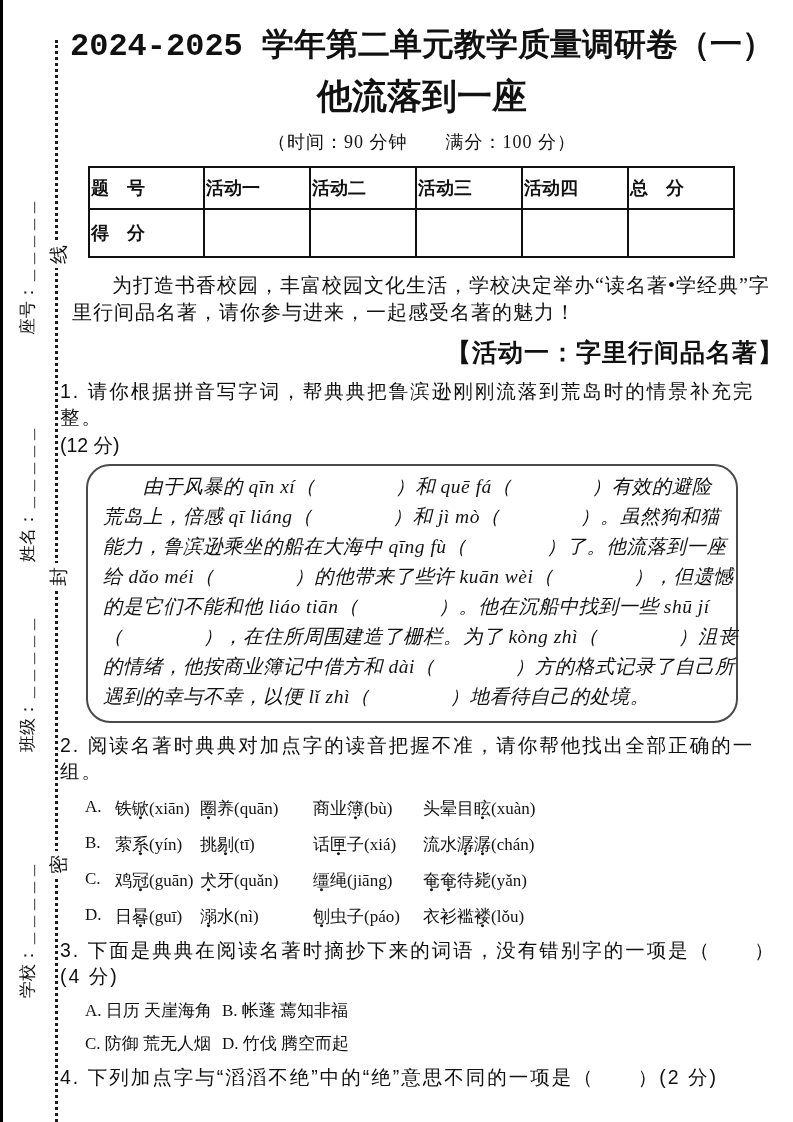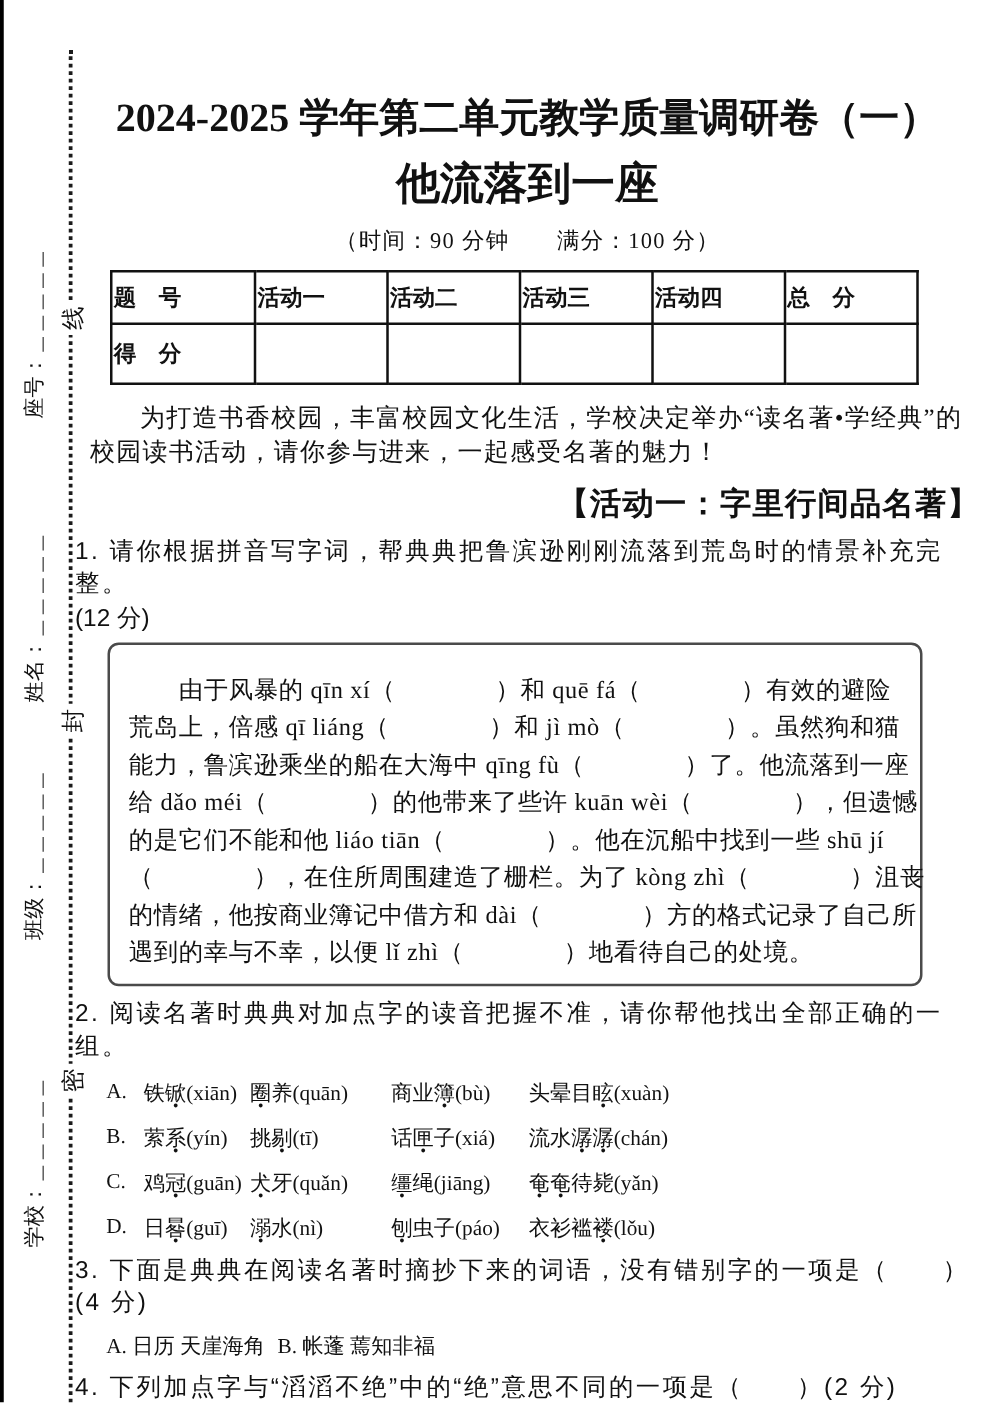--- a/index.html
+++ b/index.html
@@ -10,37 +10,37 @@
   
   .seal-line{position:absolute;left:55px;top:40px;height:1082px;width:0;border-left:3px dotted #1b1b1b;}
   .rot{position:absolute;transform-origin:0 0;transform:rotate(-90deg);white-space:nowrap;
        font-family:"Liberation Sans",sans-serif;font-size:17px;color:#111;}
   .seal-char{position:absolute;transform-origin:0 0;transform:rotate(-90deg);white-space:nowrap;
        background:#fff;padding:0 4px;font-size:19px;font-family:"Liberation Sans",sans-serif;z-index:2;}
   .sf0{left:16px;top:335px;} .sf1{left:16px;top:562px;} .sf2{left:16px;top:752px;} .sf3{left:16px;top:998px;}
   .sc0{left:46px;top:268px;} .sc1{left:46px;top:590px;} .sc2{left:46px;top:878px;}
   
   .content{position:absolute;left:60px;top:0;width:724px;}
-  .title{margin:73px 0 0 0;text-align:center;font-family:Liberation Serif, serif;
+  .title{margin:23px 0 0 0;text-align:center;font-family:Liberation Mono, monospace;
          font-weight:bold;font-size:32px;white-space:nowrap;}
   .subtitle{margin:6px 0 0 0;text-align:center;font-family:"Liberation Sans",sans-serif;
          font-weight:bold;font-size:35px;}
   .meta{margin:10px 0 0 0;text-align:center;font-size:18px;letter-spacing:1px;}
   table.score{border-collapse:collapse;margin:12px 0 0 28px;table-layout:fixed;}
   table.score td{border:2px solid #111;vertical-align:middle;
          font-family:"Liberation Sans",sans-serif;font-weight:bold;font-size:18px;}
   tr.r-head td{height:38px;} tr.r-score td{height:44px;}
   .intro{margin:14px 6px 0 12px;font-size:20px;line-height:27px;text-indent:2em;letter-spacing:1px;}
   .section-head{margin:10px 0 0 0;text-align:right;font-family:"Liberation Sans",sans-serif;
          font-weight:bold;font-size:25px;letter-spacing:1px;}
   .stem{margin:9px 0 0 0;font-family:"Liberation Sans",sans-serif;font-size:19.5px;
         line-height:26px;letter-spacing:2px;}
   .stem2{margin:2px 0 0 0;font-family:"Liberation Sans",sans-serif;font-size:19.5px;line-height:26px;}
-  .pinyin-box{margin:6px 0 0 26px;width:618px;border:2px solid #4a4a4a;border-radius:9px;
-        padding:22px 15px 9px 15px;font-size:19.5px;line-height:30px;letter-spacing:0.5px;}
+  .pinyin-box{margin:6px 0 0 26px;width:618px;border:2px solid #4a4a4a;border-radius:24px;
+        padding:6px 15px 9px 15px;font-size:19.5px;line-height:30px;letter-spacing:0.5px;font-style:italic;}
   .pinyin-box div{white-space:nowrap;}
   .opts2{margin:11px 0 0 25px;}
   .opt-row{display:grid;grid-template-columns:30px 85px 113px 110px auto;margin-top:13px;
         font-size:17px;white-space:nowrap;}
   .opts3{margin:8px 0 0 25px;}
   .opt-row3{display:grid;grid-template-columns:137px auto;margin-top:10px;font-size:17px;white-space:nowrap;}
   .dot{position:relative;}
   .dot::after{content:"●";position:absolute;left:50%;bottom:-0.62em;transform:translateX(-50%);
         font-size:0.42em;line-height:1;}
 </style>
@@ -86,21 +86,21 @@
         <td>得　分</td>
         <td></td>
         <td></td>
         <td></td>
         <td></td>
         <td></td>
       </tr>
     </tbody>
       </table>
 
-    <p class="intro">为打造书香校园，丰富校园文化生活，学校决定举办“读名著•学经典”的校园读书活动，请你参与进来，一起感受名著的魅力！</p>
+    <p class="intro">为打造书香校园，丰富校园文化生活，学校决定举办“读名著•学经典”字里行间品名著，请你参与进来，一起感受名著的魅力！</p>
 
     <div class="section-head">【活动一：字里行间品名著】</div>
 
     <div class="stem">1. 请你根据拼音写字词，帮典典把鲁滨逊刚刚流落到荒岛时的情景补充完整。</div>
     <div class="stem2">(12 分)</div>
     <div class="pinyin-box">
       <div>　　由于风暴的 qīn xí（　　　　）和 quē fá（　　　　）有效的避险</div>
       <div>荒岛上，倍感 qī liáng（　　　　）和 jì mò（　　　　）。虽然狗和猫</div>
       <div>能力，鲁滨逊乘坐的船在大海中 qīng fù（　　　　）了。他流落到一座</div>
       <div>给 dǎo méi（　　　　）的他带来了些许 kuān wèi（　　　　），但遗憾</div>
@@ -141,18 +141,22 @@
         <span>衣衫褴<span class="dot">褛</span>(lǒu)</span>
       </div>
     </div>
 
     <div class="stem">3. 下面是典典在阅读名著时摘抄下来的词语，没有错别字的一项是（　　）(4 分)</div>
     <div class="opts3">
       <div class="opt-row3">
         <span>A. 日历 天崖海角</span>
         <span>B. 帐蓬 蔫知非福</span>
       </div>
+      <div class="opt-row3">
+        <span>C. 防御 荒无人烟</span>
+        <span>D. 竹伐 腾空而起</span>
+      </div>
     </div>
 
     <div class="stem">4. 下列加点字与“滔滔不绝”中的“绝”意思不同的一项是（　　）(2 分)</div>
 
   </div>
 </div>
 
 </body></html>

